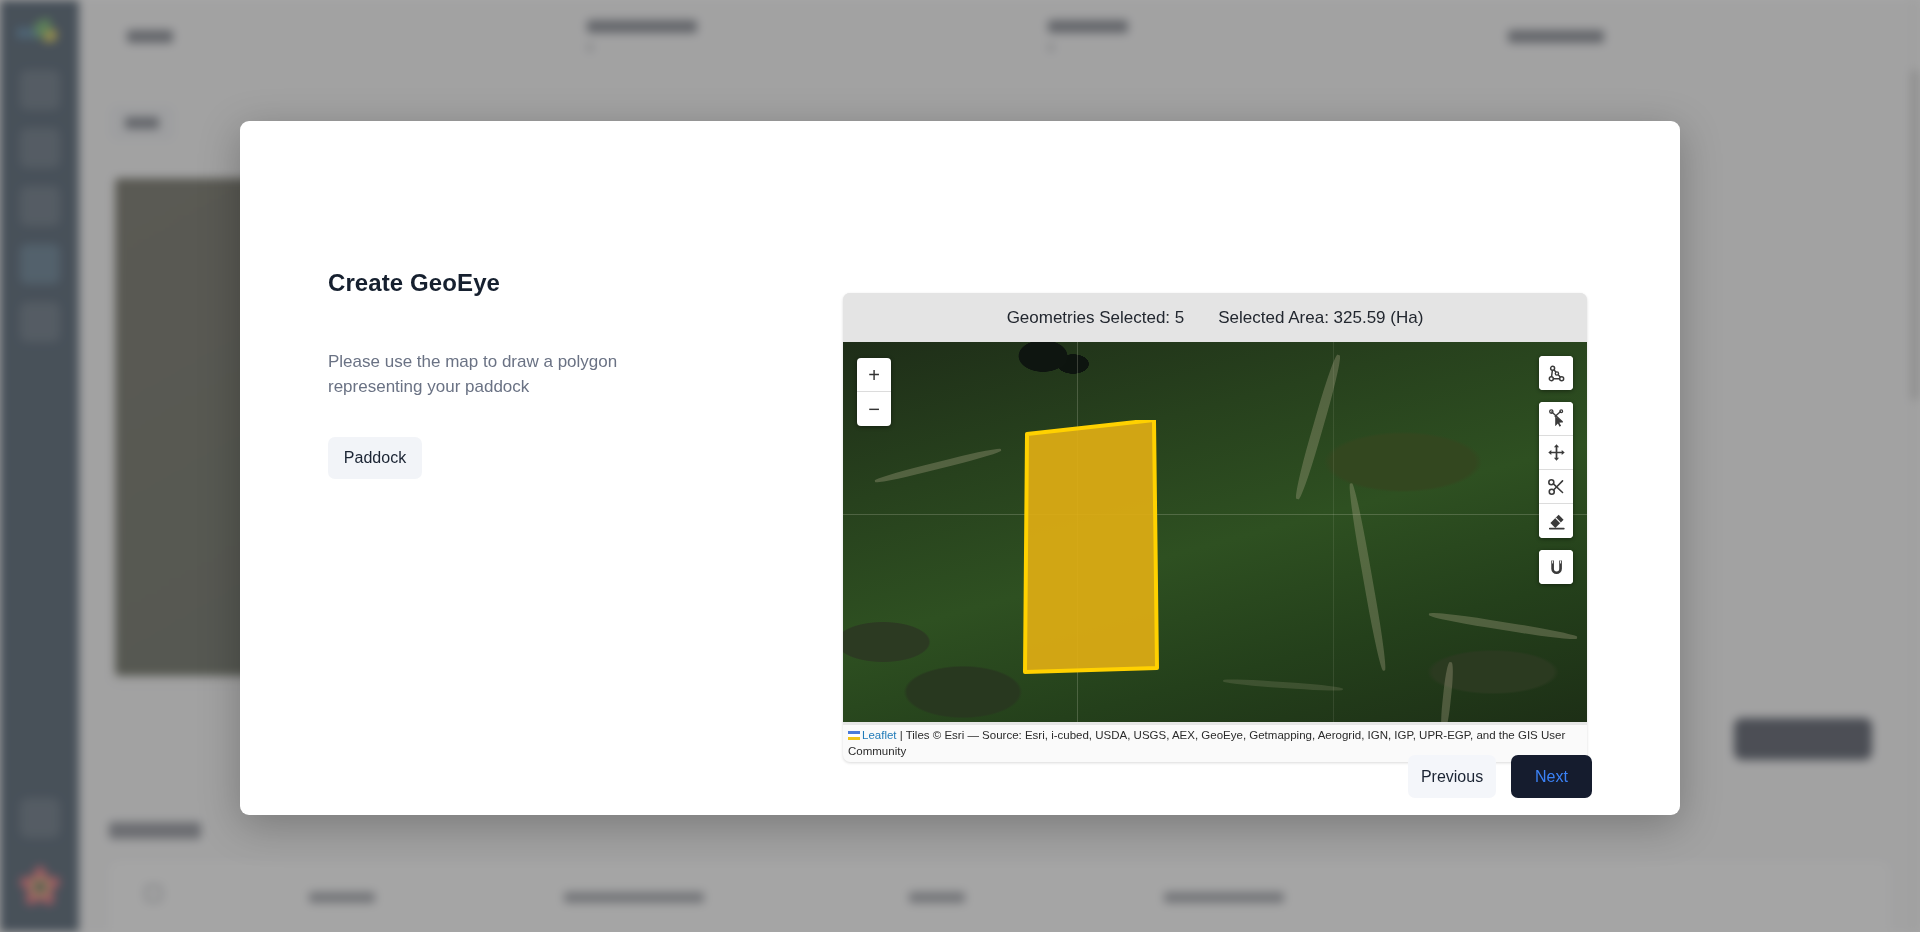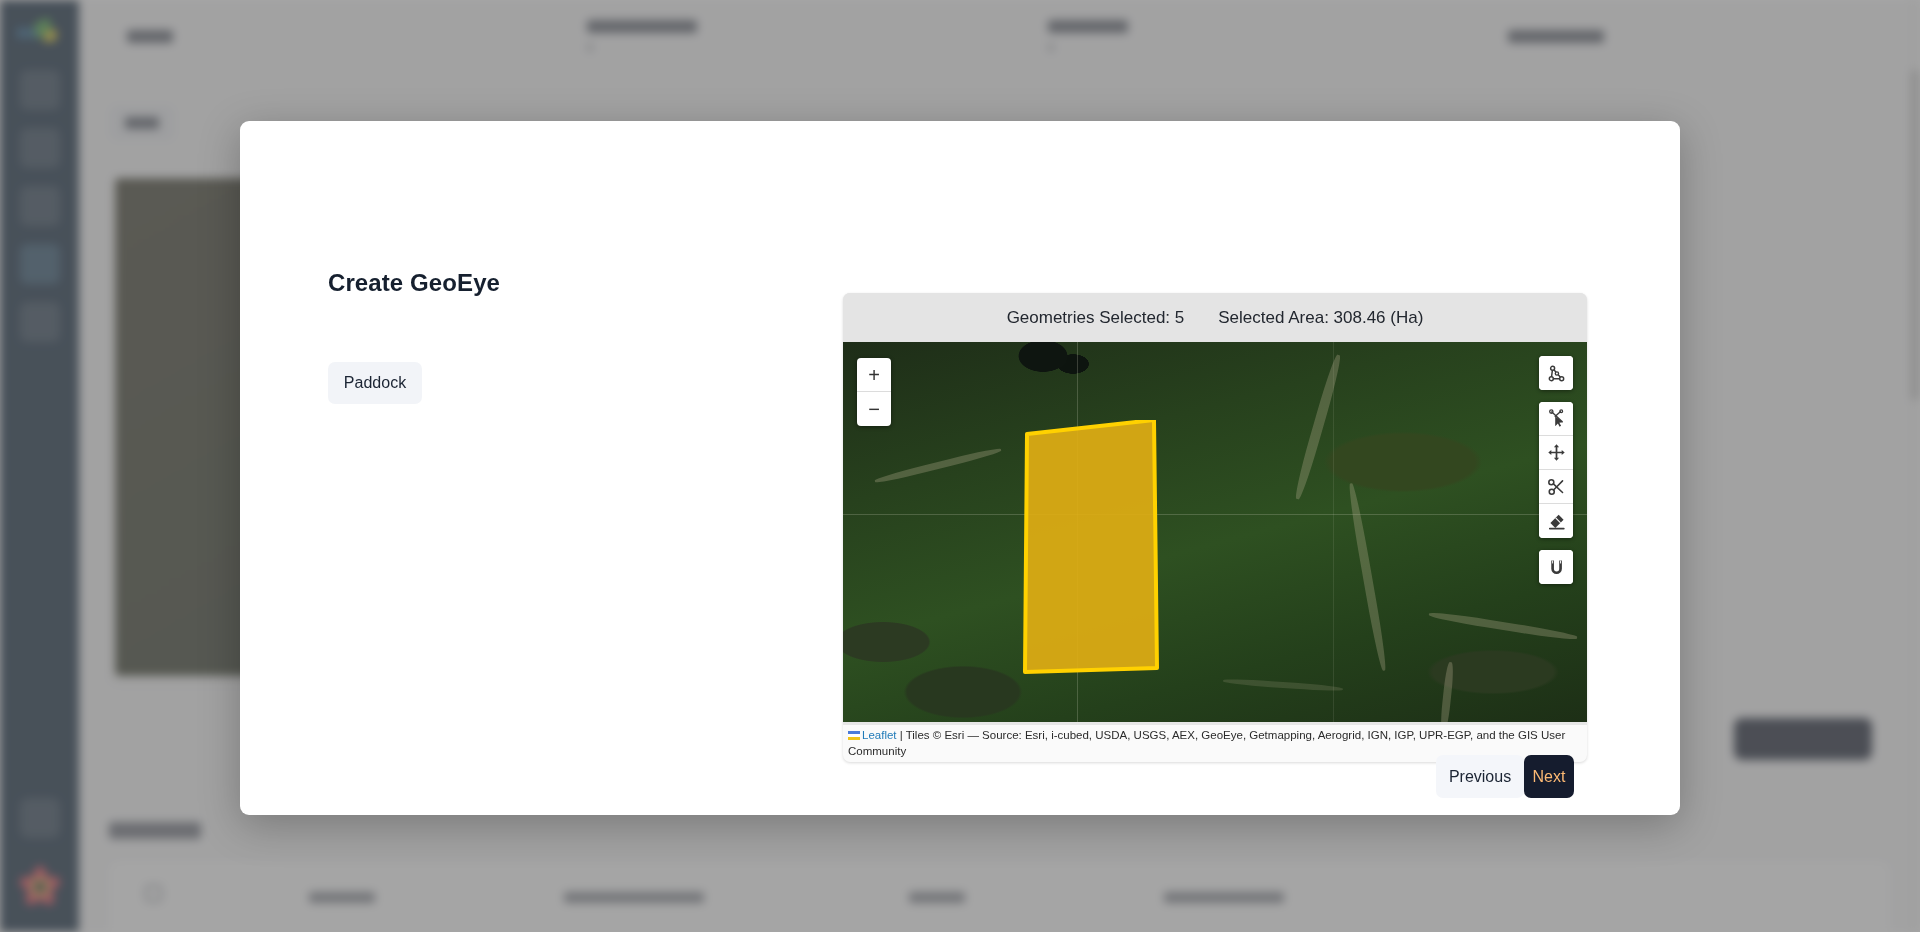--- a/index.html
+++ b/index.html
@@ -233,31 +233,31 @@
   }
   #map-attrib a { color: #1f7ab8; text-decoration: none; text-align: right; }
   .leaflet-flag {
     display: inline-block; width: 12px; height: 9px; vertical-align: -1px;
     background: linear-gradient(180deg, #4c7bd9 0 33%, #ffffff 33% 66%, #f0c419 66% 100%);
     margin-right: 2px;
   }
 
   
   #modal-footer {
-    position: absolute; right: 18px; top: 431px;
-    display: flex; 
+    position: absolute; right: 0; top: 431px;
+    display: flex; gap: 15px;
   }
   #prev-button {
     width: 88px; height: 43px; border-radius: 7px;
     background: #f4f6fa; border: none; color: #1b2433;
     font-size: 16px; cursor: pointer; font-family: "Liberation Sans", sans-serif;
   }
   #next-button {
-    width: 50px; height: 43px; border-radius: 7px;
-    background: #151c2e; border: none; color: #fdba74;
+    width: 81px; height: 43px; border-radius: 7px;
+    background: #151c2e; border: none; color: #3b82f6;
     font-size: 16px; cursor: pointer; font-family: "Liberation Sans", sans-serif;
   }
 </style>
 </head>
 <body>
 
 <div id="bg-page">
 
   <div id="bg-sidebar">
     <div class="bg-logo">
@@ -337,28 +337,29 @@
 
 <div id="modal">
 
   <h1 id="modal-title">Create GeoEye</h1>
 
   <button id="modal-close"></button>
 
   <div id="modal-body">
 
     <div id="left-pane">
+      <div id="step-desc">Please use the map to draw a polygon representing your paddock</div>
       <button id="import-button">Paddock</button>
     </div>
 
     <div id="map-panel">
 
       <div id="map-infobar">
         <span>Geometries Selected: 5</span>
-        <span>Selected Area: 308.46 (Ha)</span>
+        <span>Selected Area: 325.59 (Ha)</span>
       </div>
 
       <div id="map-canvas">
 
         <div class="map-gridline" style="left:0;right:0;top:172px;height:1px;"></div>
         <div class="map-gridline" style="top:0;bottom:0;left:234px;width:1px;"></div>
         <div class="map-gridline" style="top:0;bottom:0;left:490px;width:1px;opacity:.5;"></div>
 
         <div class="map-track" style="left:470px;top:10px;width:10px;height:150px;transform:rotate(16deg);"></div>
         <div class="map-track" style="left:520px;top:140px;width:9px;height:190px;transform:rotate(-10deg);"></div>

